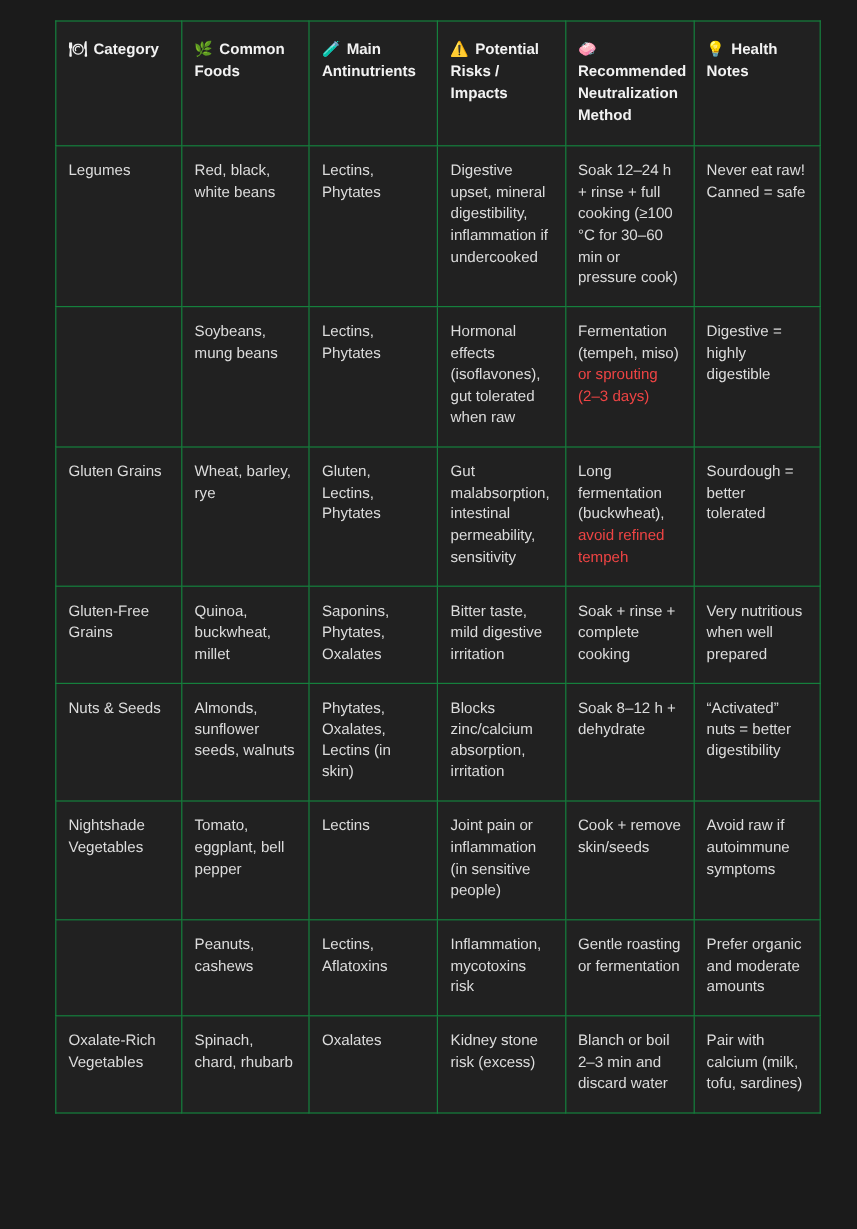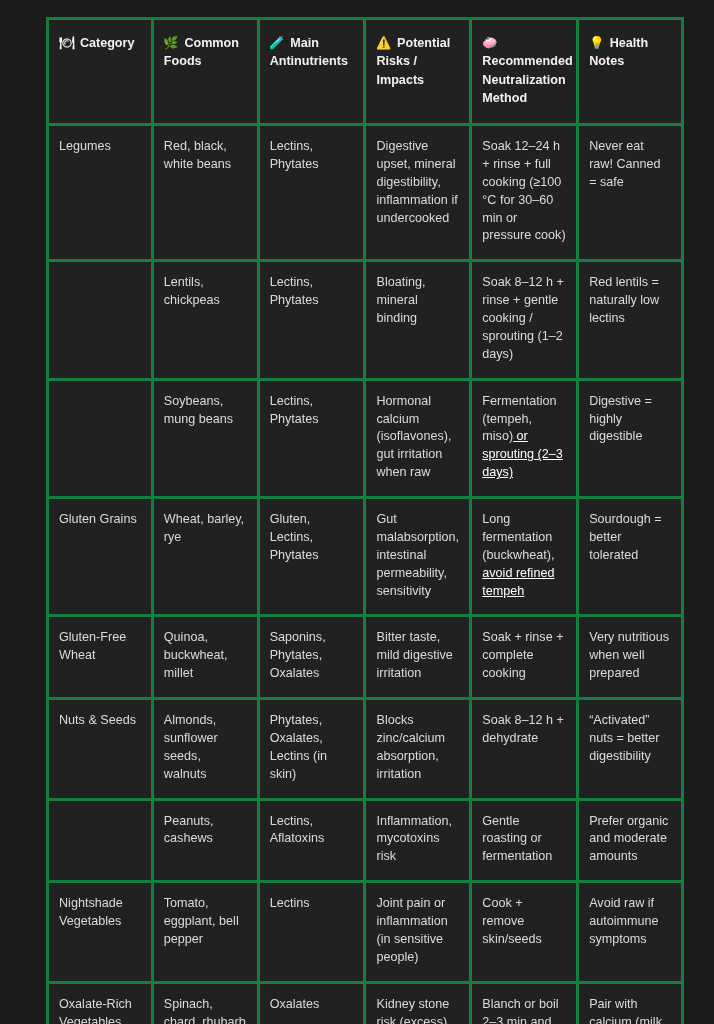--- a/index.html
+++ b/index.html
@@ -28,21 +28,21 @@
   }
   table.antinutrient-table col.c0 { width: 102px; }
   table.antinutrient-table col.c1 { width: 103px; }
   table.antinutrient-table col.c2 { width: 104px; }
   table.antinutrient-table col.c3 { width: 103px; }
   table.antinutrient-table col.c4 { width: 104px; }
   table.antinutrient-table col.c5 { width: 102px; }
 
   table.antinutrient-table th,
   table.antinutrient-table td {
-    border: 3px solid #15803d;
+    border: 1px solid #15803d;
     vertical-align: top;
     text-align: left;
     padding: 12px 10px 14px 10px;
     font-size: 12.6px;
     line-height: 1.42;
     font-weight: normal;
     color: #dcdcdc;
   }
   table.antinutrient-table thead th {
     font-weight: bold;
@@ -62,22 +62,21 @@
   td.cat {
     font-weight: bold;
     color: #f2f2f2;
   }
   td.method {
     font-weight: bold;
     color: #f2f2f2;
   }
   td.method .light {
     font-weight: normal;
-    color: #ffffff;
-    text-decoration: underline;
+    color: #ef4444;
   }
   td.empty-cell { }
 </style>
 </head>
 <body>
 
 <div class="page">
   <table class="antinutrient-table">
     <colgroup>
       <col class="c0">
@@ -125,73 +124,65 @@
       <tr>
         <td class="cat">Legumes</td>
         <td>Red, black, white beans</td>
         <td>Lectins, Phytates</td>
         <td>Digestive upset, mineral digestibility, inflammation if undercooked</td>
         <td class="method"><span>Soak 12–24 h + rinse + full cooking (≥100 °C for 30–60 min or pressure cook)</span><span class="light"></span></td>
         <td>Never eat raw! Canned = safe</td>
       </tr>
       <tr>
         <td class="cat empty-cell"></td>
-        <td>Lentils, chickpeas</td>
-        <td>Lectins, Phytates</td>
-        <td>Bloating, mineral binding</td>
-        <td class="method"><span>Soak 8–12 h + rinse + gentle cooking / sprouting (1–2 days)</span><span class="light"></span></td>
-        <td>Red lentils = naturally low lectins</td>
-      </tr>
-      <tr>
-        <td class="cat empty-cell"></td>
         <td>Soybeans, mung beans</td>
         <td>Lectins, Phytates</td>
-        <td>Hormonal calcium (isoflavones), gut irritation when raw</td>
+        <td>Hormonal effects (isoflavones), gut tolerated when raw</td>
         <td class="method"><span>Fermentation (tempeh, miso)</span><span class="light"> or sprouting (2–3 days)</span></td>
         <td>Digestive = highly digestible</td>
       </tr>
       <tr>
         <td class="cat">Gluten Grains</td>
         <td>Wheat, barley, rye</td>
         <td>Gluten, Lectins, Phytates</td>
         <td>Gut malabsorption, intestinal permeability, sensitivity</td>
         <td class="method"><span>Long fermentation (buckwheat),</span><span class="light"> avoid refined tempeh</span></td>
         <td>Sourdough = better tolerated</td>
       </tr>
       <tr>
-        <td class="cat">Gluten-Free Wheat</td>
+        <td class="cat">Gluten-Free Grains</td>
         <td>Quinoa, buckwheat, millet</td>
         <td>Saponins, Phytates, Oxalates</td>
         <td>Bitter taste, mild digestive irritation</td>
         <td class="method"><span>Soak + rinse + complete cooking</span><span class="light"></span></td>
         <td>Very nutritious when well prepared</td>
       </tr>
       <tr>
         <td class="cat">Nuts &amp; Seeds</td>
         <td>Almonds, sunflower seeds, walnuts</td>
         <td>Phytates, Oxalates, Lectins (in skin)</td>
         <td>Blocks zinc/calcium absorption, irritation</td>
         <td class="method"><span>Soak 8–12 h + dehydrate</span><span class="light"></span></td>
         <td>“Activated” nuts = better digestibility</td>
       </tr>
       <tr>
+        <td class="cat">Nightshade Vegetables</td>
+        <td>Tomato, eggplant, bell pepper</td>
+        <td>Lectins</td>
+        <td>Joint pain or inflammation (in sensitive people)</td>
+        <td class="method"><span>Cook + remove skin/seeds</span><span class="light"></span></td>
+        <td>Avoid raw if autoimmune symptoms</td>
+      </tr>
+      <tr>
         <td class="cat empty-cell"></td>
         <td>Peanuts, cashews</td>
         <td>Lectins, Aflatoxins</td>
         <td>Inflammation, mycotoxins risk</td>
         <td class="method"><span>Gentle roasting or fermentation</span><span class="light"></span></td>
         <td>Prefer organic and moderate amounts</td>
-      </tr>
-      <tr>
-        <td class="cat">Nightshade Vegetables</td>
-        <td>Tomato, eggplant, bell pepper</td>
-        <td>Lectins</td>
-        <td>Joint pain or inflammation (in sensitive people)</td>
-        <td class="method"><span>Cook + remove skin/seeds</span><span class="light"></span></td>
-        <td>Avoid raw if autoimmune symptoms</td>
       </tr>
       <tr>
         <td class="cat">Oxalate-Rich Vegetables</td>
         <td>Spinach, chard, rhubarb</td>
         <td>Oxalates</td>
         <td>Kidney stone risk (excess)</td>
         <td class="method"><span>Blanch or boil 2–3 min and discard water</span><span class="light"></span></td>
         <td>Pair with calcium (milk, tofu, sardines)</td>
       </tr>
 

